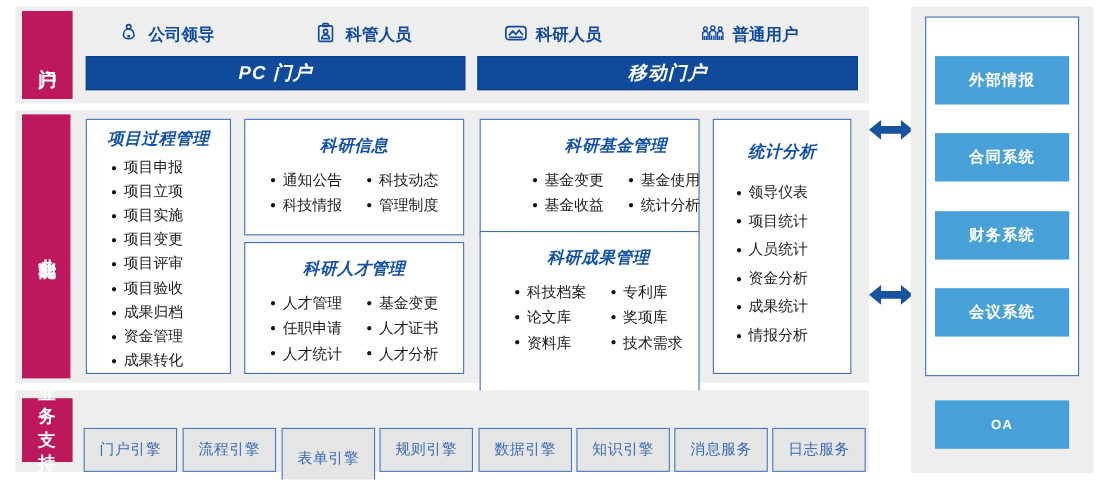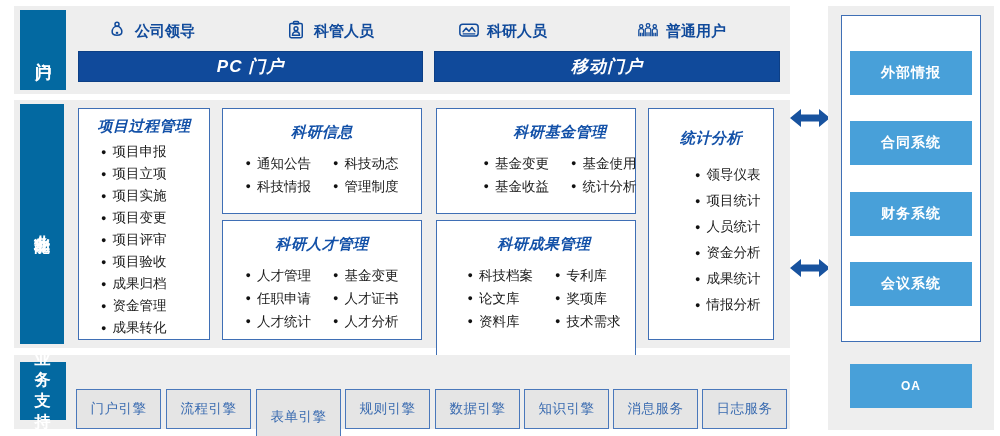--- a/index.html
+++ b/index.html
@@ -9,21 +9,21 @@
     font-family: "Liberation Sans", "DejaVu Sans", sans-serif;
     overflow: hidden;
   }
   #root { position: relative; width: 1000px; height: 436px; background:#fff; }
 
   
   .gray-panel { position: absolute; background: #eeeeee; }
 
   .side-tag {
     position: absolute;
-    background: #0369a1;
+    background: #be185d;
     color: #ffffff;
     font-weight: bold;
     display: flex; align-items: center; justify-content: center;
     text-align: center;
     line-height: 1.25;
     letter-spacing: 1px;
   }
   .side-tag.vert { writing-mode: vertical-rl; }
 
   .navy-bar {
@@ -260,21 +260,21 @@
         </li>
       <li>
           <span>基金收益</span>
         </li>
       <li>
           <span>统计分析</span>
         </li>
     </ul>
   </div>
 
-  <div class="wbox" style="left:436px; top:220px; width:200px; height:152px;padding-left:16px;">
+  <div class="wbox" style="left:436px; top:210px; width:200px; height:152px;padding-left:16px;">
     <div class="title" style="margin-top:14px; margin-bottom:11px;">科研成果管理</div>
     <ul class="blist grid2">
       <li>
           <span>科技档案</span>
         </li>
       <li>
           <span>专利库</span>
         </li>
       <li>
           <span>论文库</span>
@@ -286,21 +286,21 @@
           <span>资料库</span>
         </li>
       <li>
           <span>技术需求</span>
         </li>
     </ul>
   </div>
 
   <div class="wbox" style="left:648px; top:108px; width:126px; height:232px;">
     <div class="title" style="margin-top:20px; margin-bottom:14px;">统计分析</div>
-    <ul class="blist col1" style="padding-left:32px;margin-left:14px;">
+    <ul class="blist col1" style="padding-left:20px;">
       <li style="height:26px;">
           <span>领导仪表</span>
         </li>
       <li style="height:26px;">
           <span>项目统计</span>
         </li>
       <li style="height:26px;">
           <span>人员统计</span>
         </li>
       <li style="height:26px;">

